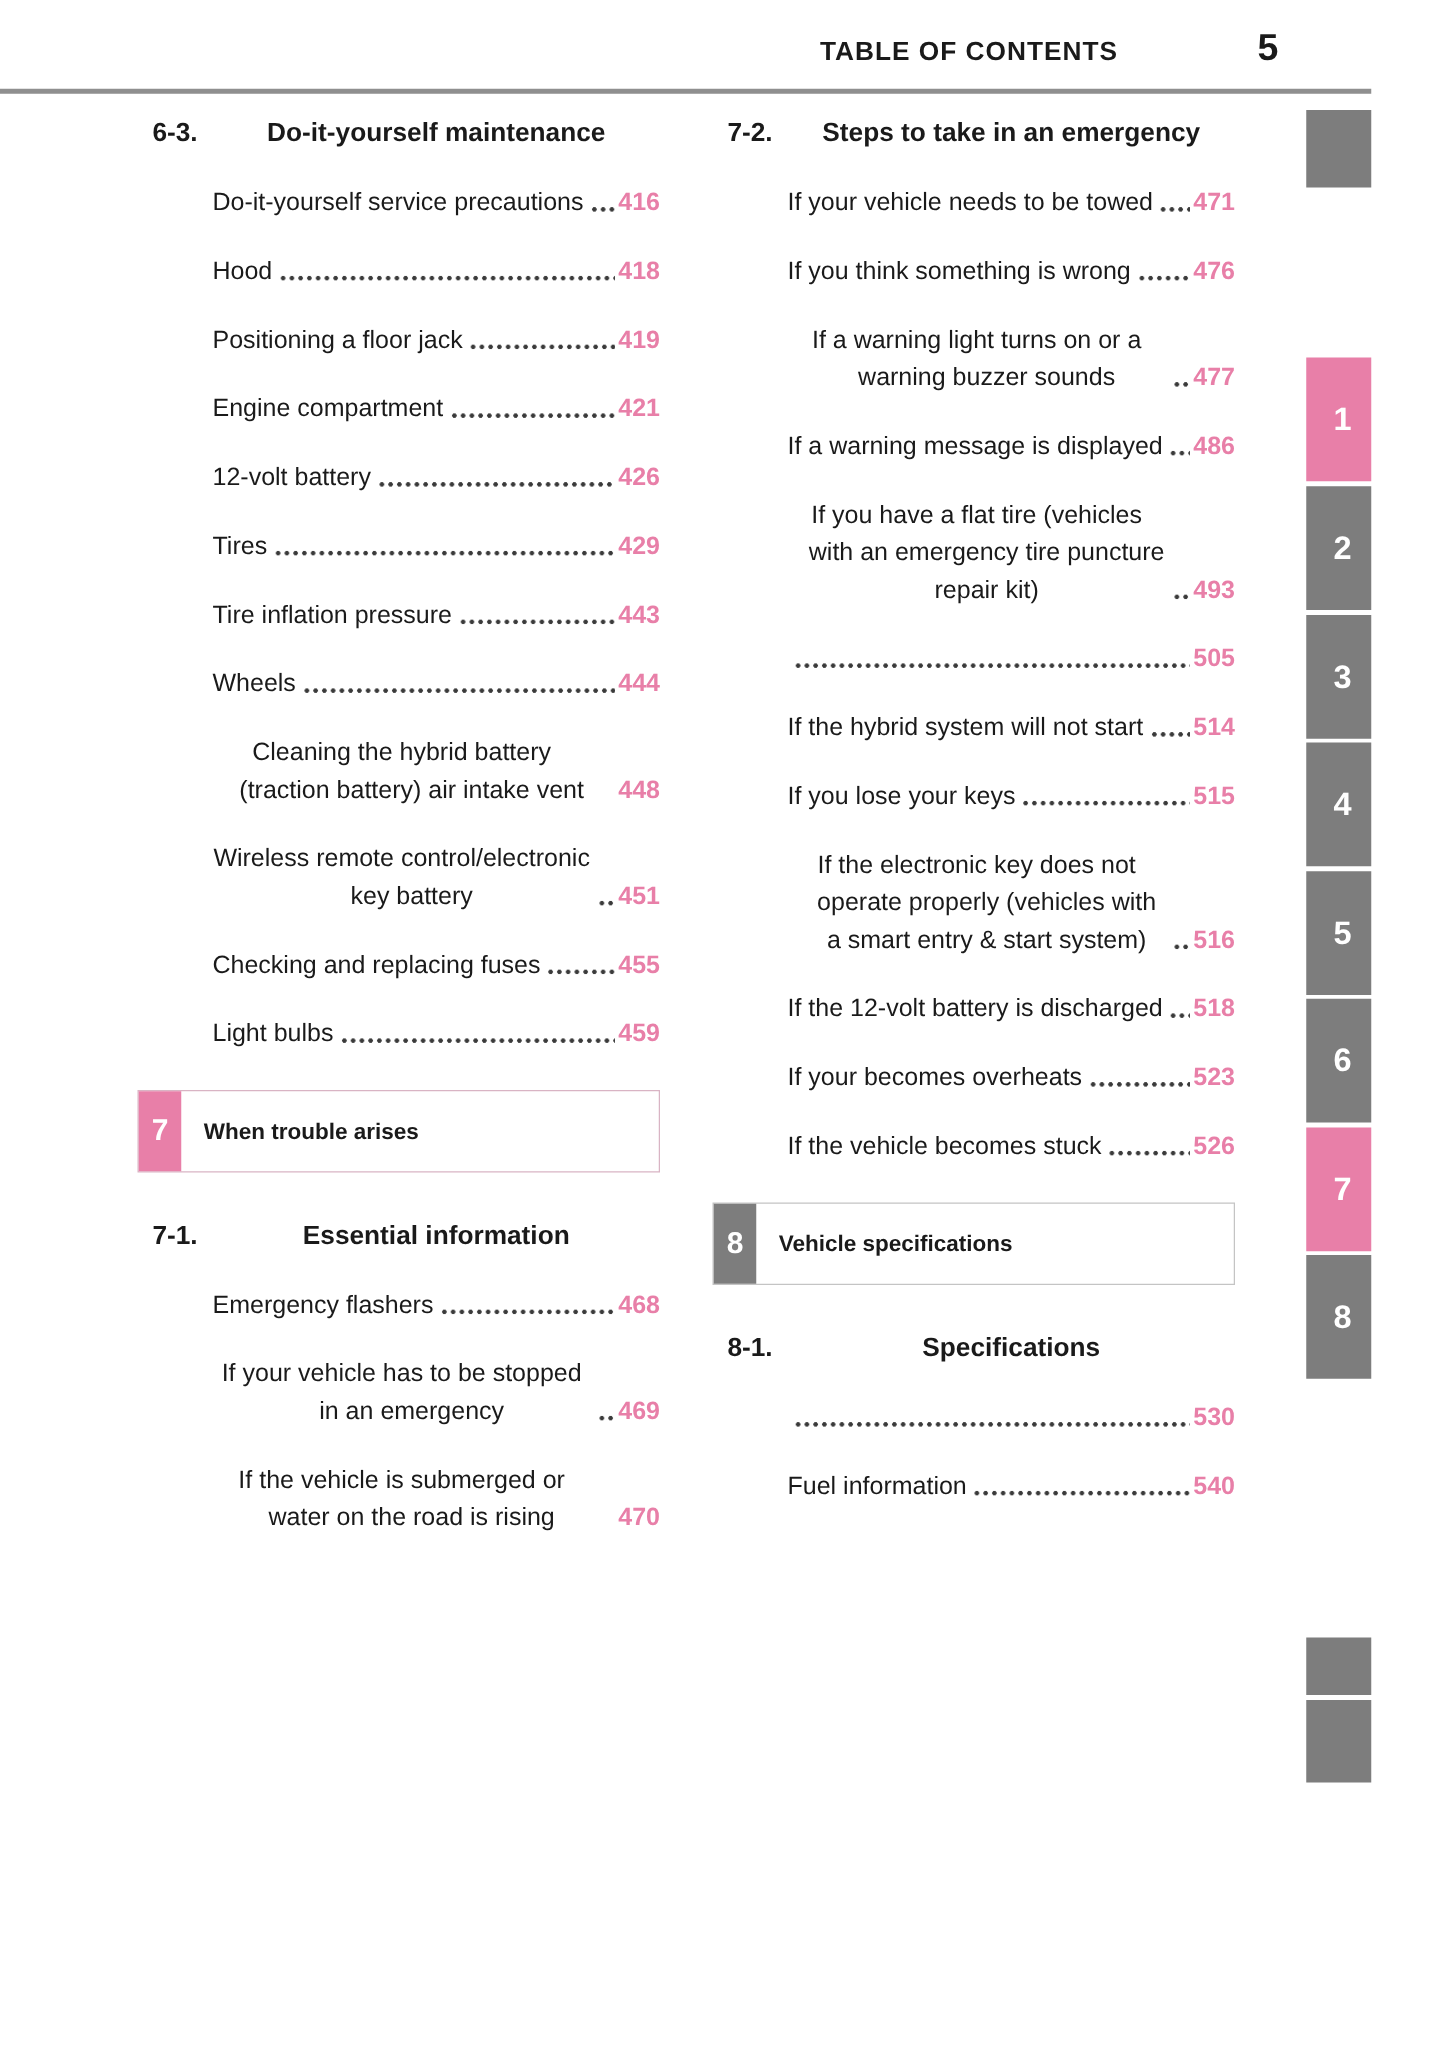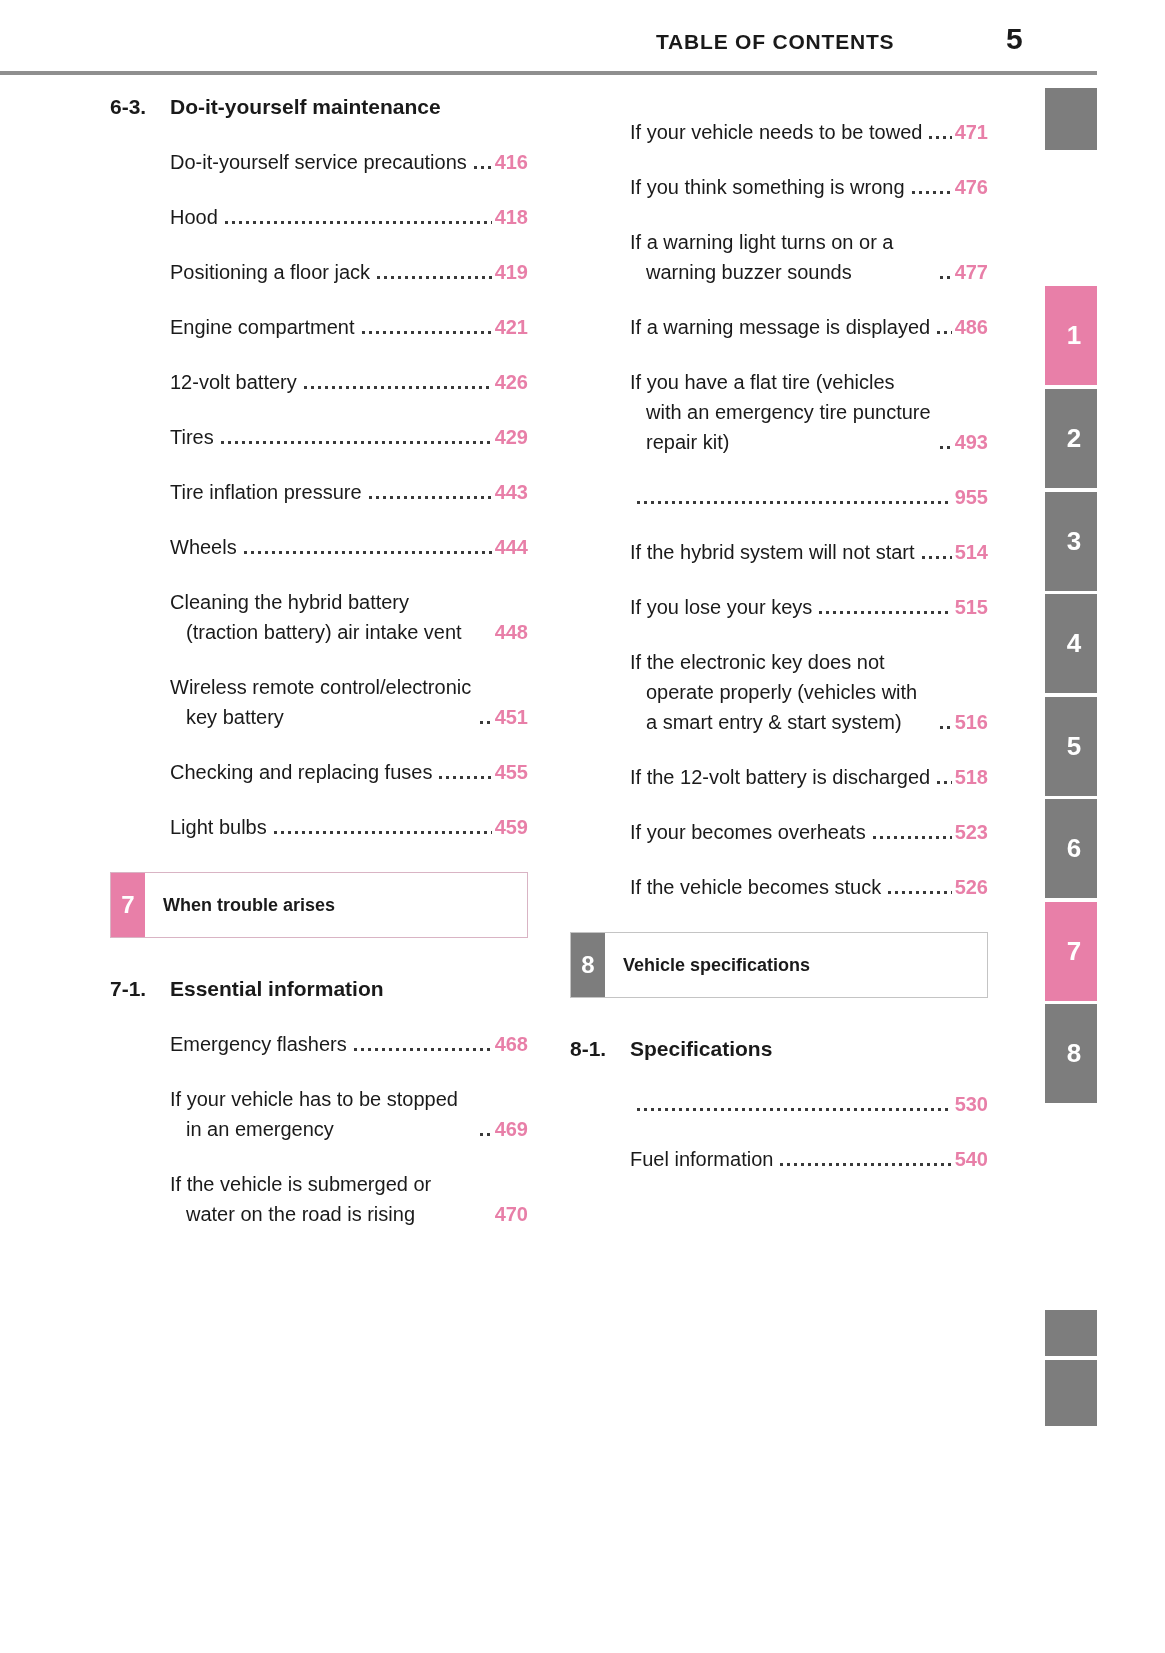--- a/index.html
+++ b/index.html
@@ -48,21 +48,21 @@
   }
 
   
   .columns {
     position: absolute;
     top: 92px;
     left: 110px;
     display: flex;
     gap: 42px;
   }
-  .col { width: 418px; }
+  .col { width: 418px; text-align: center; }
 
   .section-heading {
     display: flex;
     font-size: 21px;
     font-weight: 700;
     line-height: 30px;
     margin: 0 0 14px 0;
   }
   .sec-num { flex: 0 0 60px; }
   .sec-title { flex: 1; }
@@ -257,20 +257,24 @@
             <span class="entry-page">470</span>
           </div>
         </div>
       </div>
 
     </section>
 
     <section class="col">
 
       <div>
+        <div class="section-heading">
+          <span class="sec-num">7-2.</span>
+          <span class="sec-title">Steps to take in an emergency</span>
+        </div>
         <div class="entries">
           <div class="toc-entry">
             <span class="entry-text">If your vehicle needs to be towed</span>
             <span class="leader"></span>
             <span class="entry-page">471</span>
           </div>
           <div class="toc-entry">
             <span class="entry-text">If you think something is wrong</span>
             <span class="leader"></span>
             <span class="entry-page">476</span>
@@ -285,21 +289,21 @@
             <span class="leader"></span>
             <span class="entry-page">486</span>
           </div>
           <div class="toc-entry">
             <span class="entry-text">If you have a flat tire (vehicles with an emergency tire puncture repair kit)</span>
             <span class="leader"></span>
             <span class="entry-page">493</span>
           </div>
           <div class="toc-entry">
             <span class="leader"></span>
-            <span class="entry-page">955</span>
+            <span class="entry-page">505</span>
           </div>
           <div class="toc-entry">
             <span class="entry-text">If the hybrid system will not start</span>
             <span class="leader"></span>
             <span class="entry-page">514</span>
           </div>
           <div class="toc-entry">
             <span class="entry-text">If you lose your keys</span>
             <span class="leader"></span>
             <span class="entry-page">515</span>

